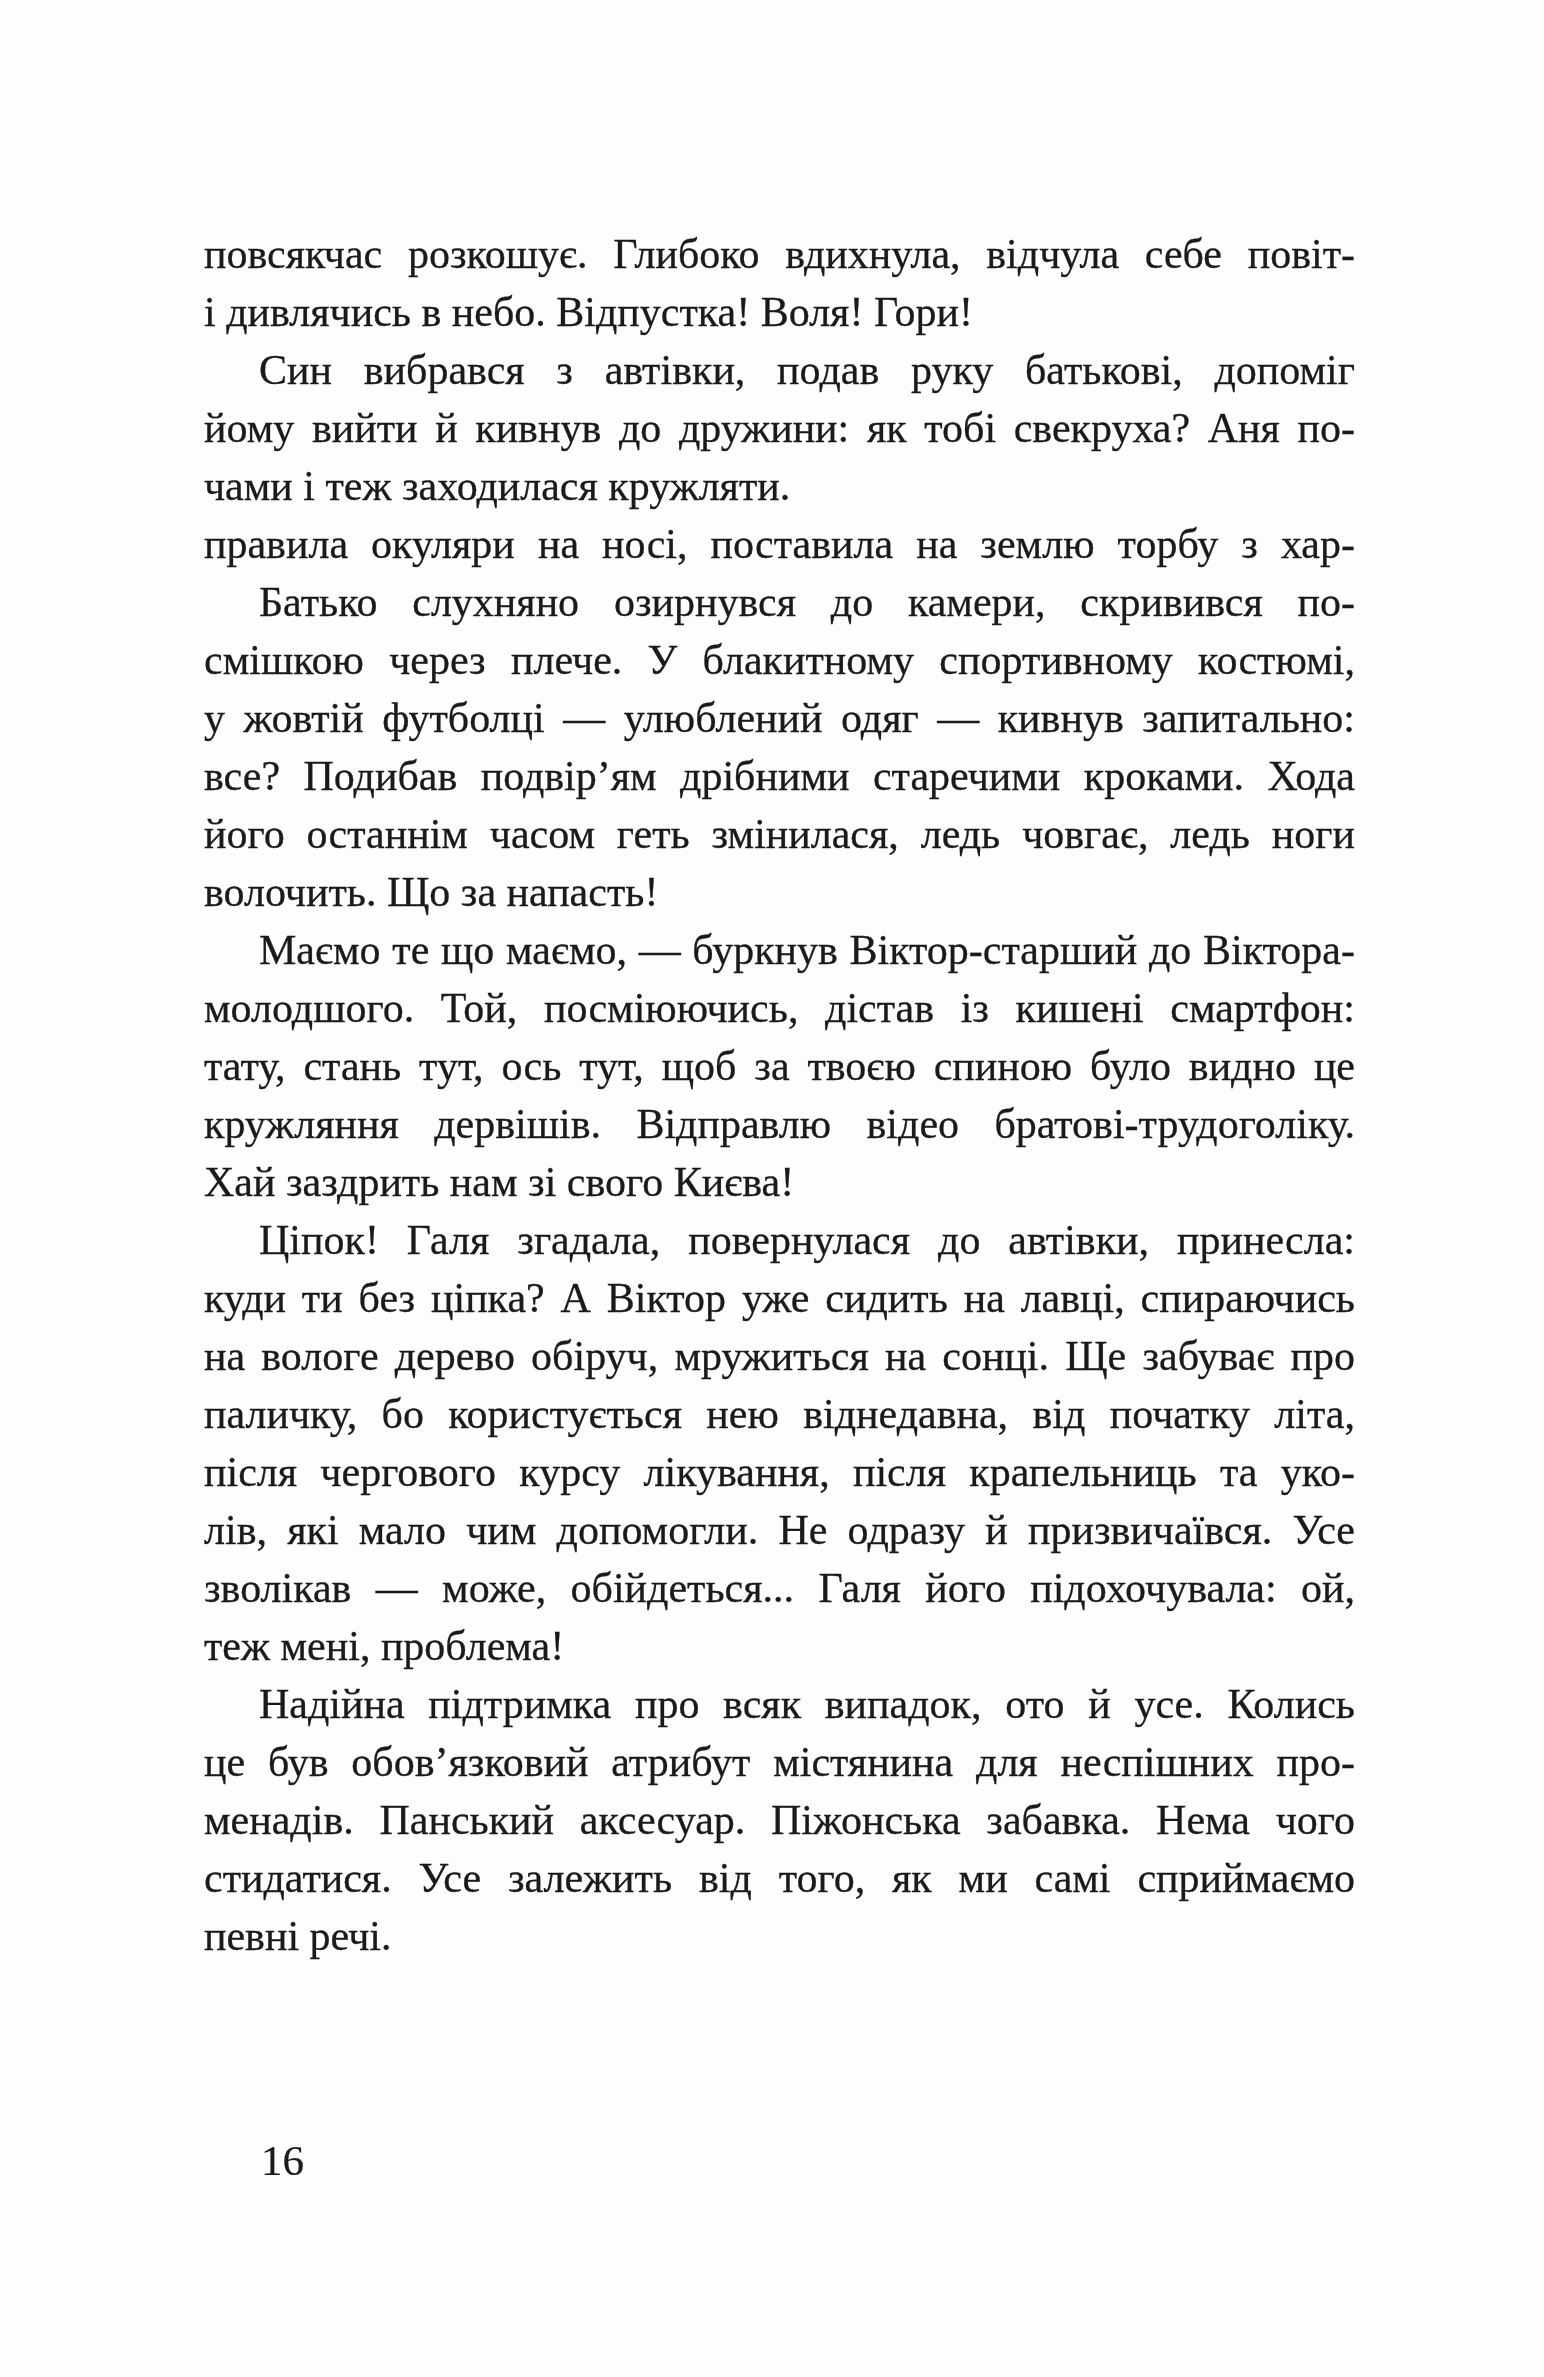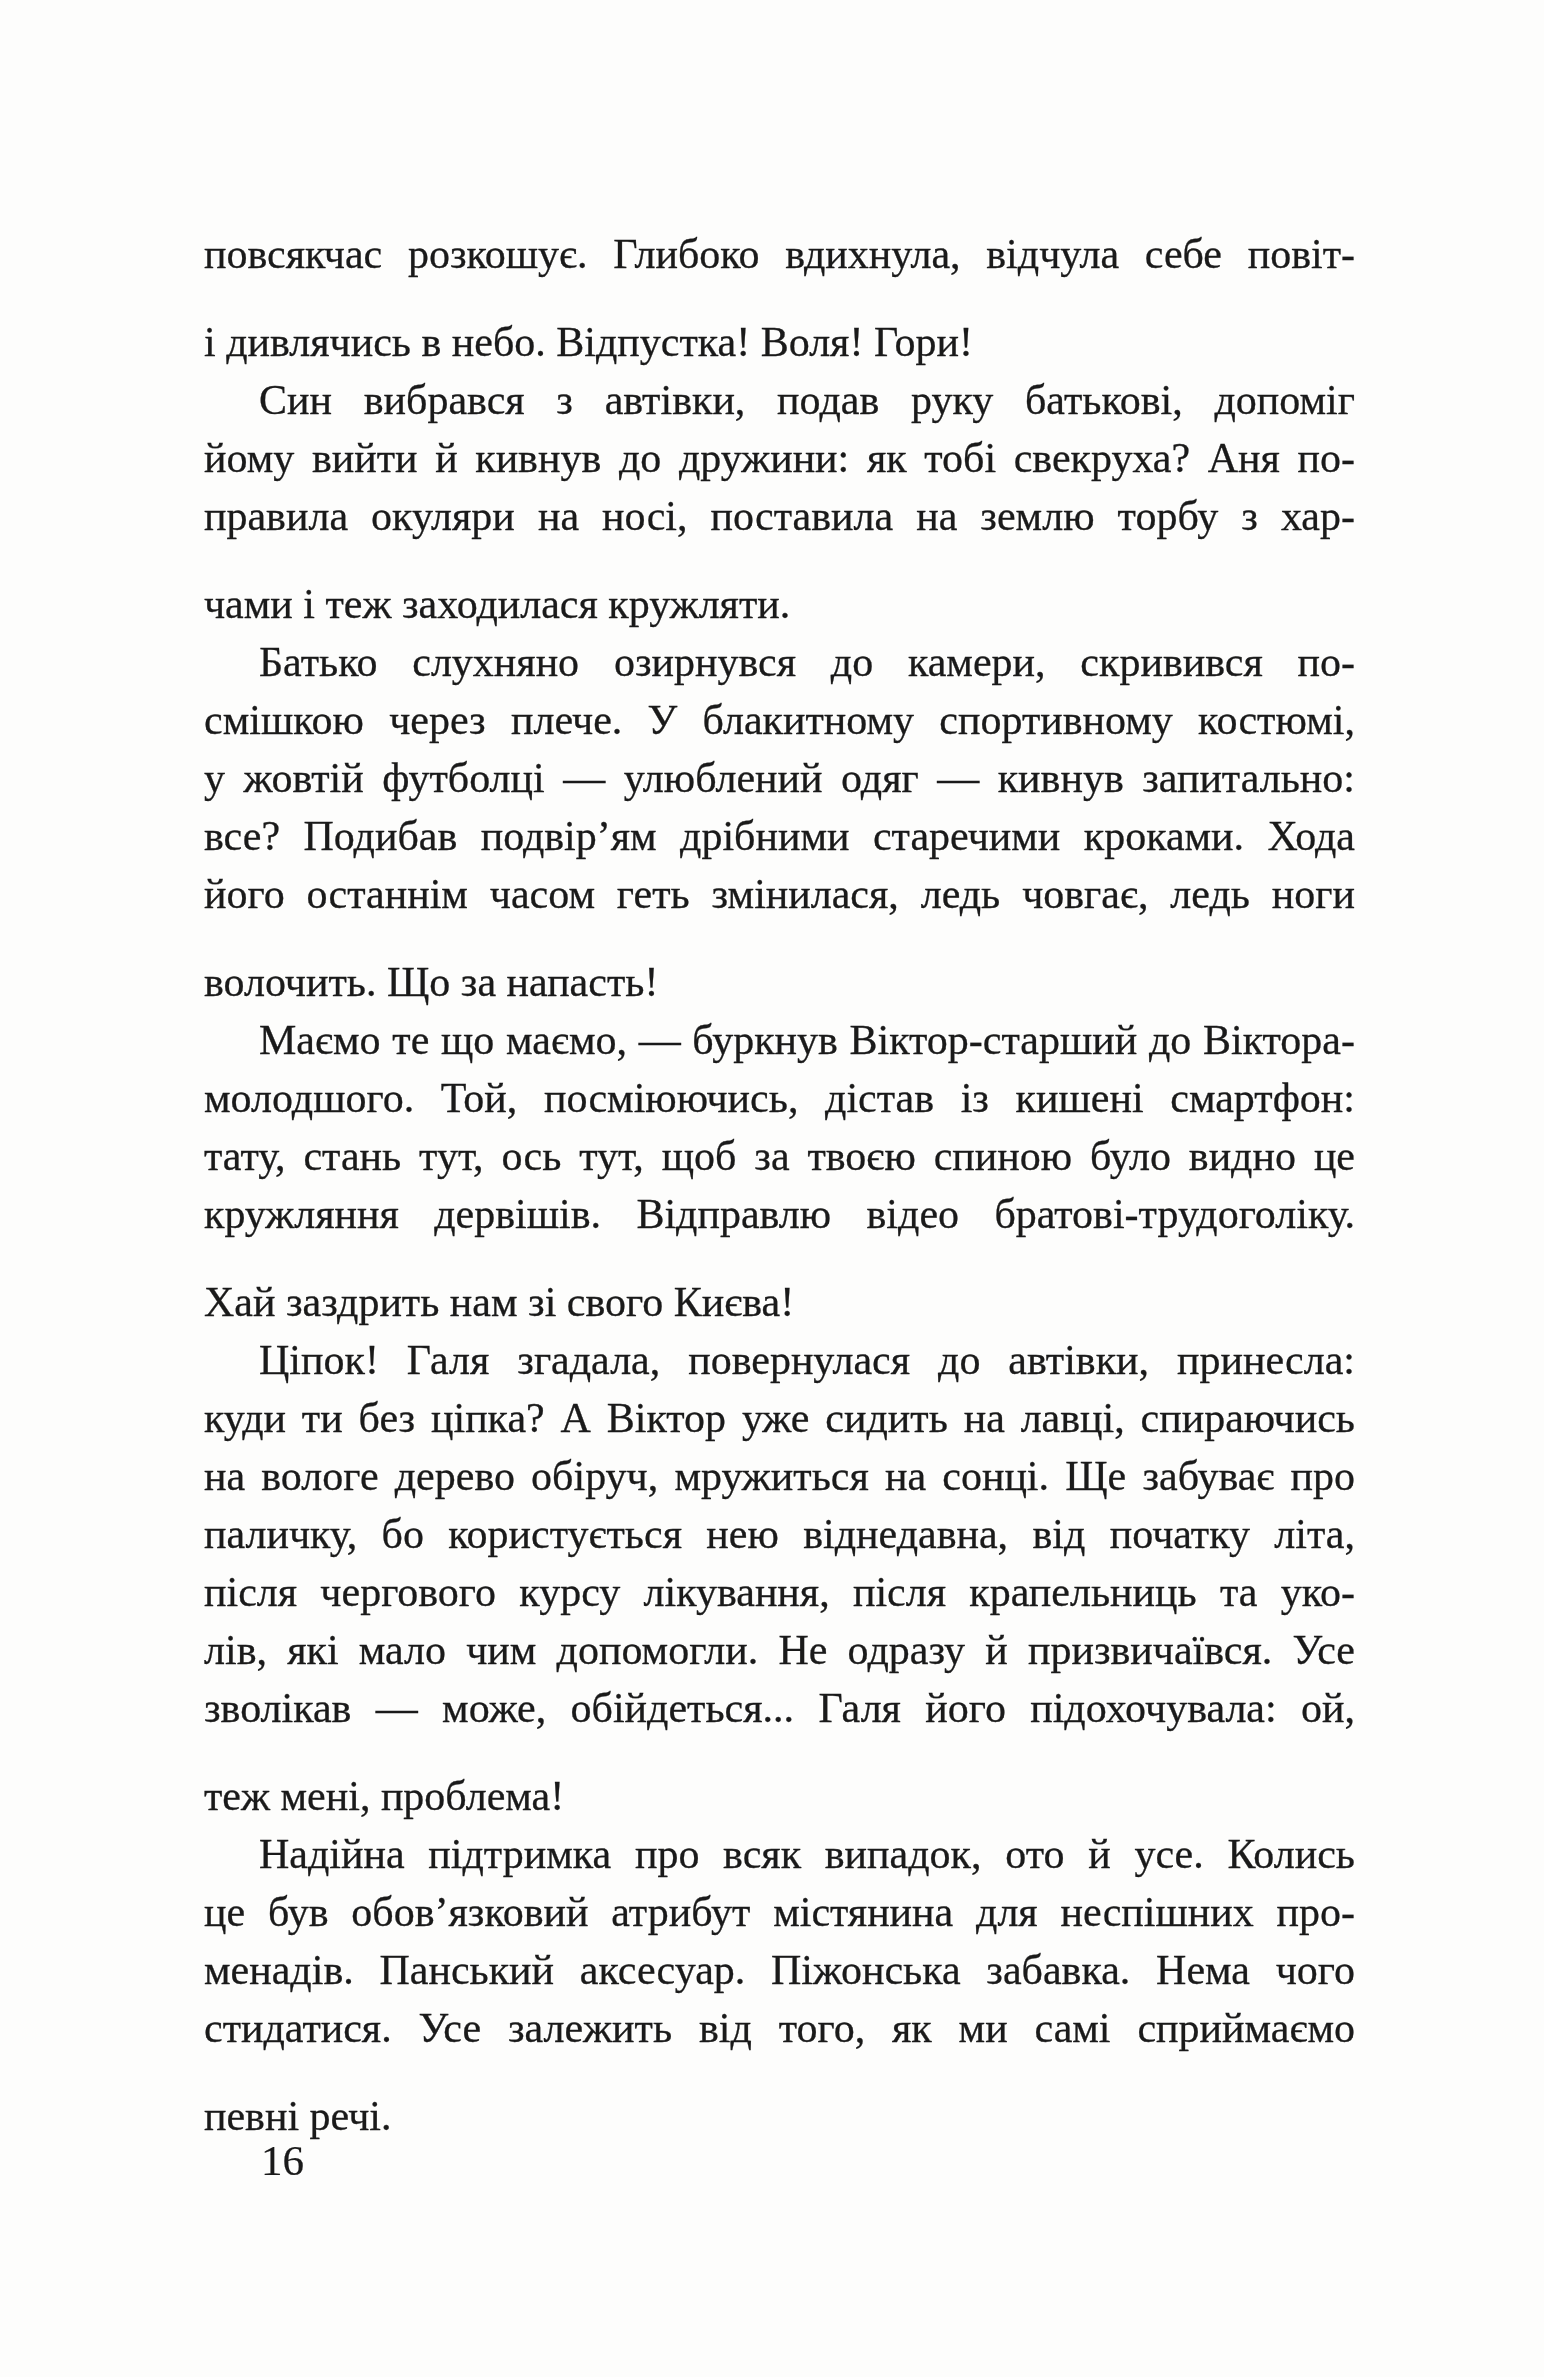--- a/index.html
+++ b/index.html
@@ -33,21 +33,20 @@
     margin: 0;
     padding: 0;
   }
   .line {
     text-align: justify;
     text-align-last: justify;
     white-space: normal;
   }
   .line.last {
     text-align-last: left;
-    margin-top: 30px;
   }
   .line.indent {
     text-indent: 55px;
   }
   .page-number {
     position: absolute;
     left: 261px;
     top: 2137px;
     font-size: 43px;
     line-height: 48px;
@@ -59,22 +58,22 @@
 
 <div class="book-page">
   <div class="text-block">
       <div class="paragraph">
         <div class="line">повсякчас розкошує. Глибоко вдихнула, відчула себе повіт-</div>
         <div class="line last">і дивлячись в небо. Відпустка! Воля! Гори!</div>
       </div>
       <div class="paragraph">
         <div class="line indent">Син вибрався з автівки, подав руку батькові, допоміг</div>
         <div class="line">йому вийти й кивнув до дружини: як тобі свекруха? Аня по-</div>
+        <div class="line last">чами і теж заходилася кружляти.</div>
         <div class="line">правила окуляри на носі, поставила на землю торбу з хар-</div>
-        <div class="line last">чами і теж заходилася кружляти.</div>
       </div>
       <div class="paragraph">
         <div class="line indent">Батько слухняно озирнувся до камери, скривився по-</div>
         <div class="line">смішкою через плече. У блакитному спортивному костюмі,</div>
         <div class="line">у жовтій футболці — улюблений одяг — кивнув запитально:</div>
         <div class="line">все? Подибав подвір’ям дрібними старечими кроками. Хода</div>
         <div class="line">його останнім часом геть змінилася, ледь човгає, ледь ноги</div>
         <div class="line last">волочить. Що за напасть!</div>
       </div>
       <div class="paragraph">

